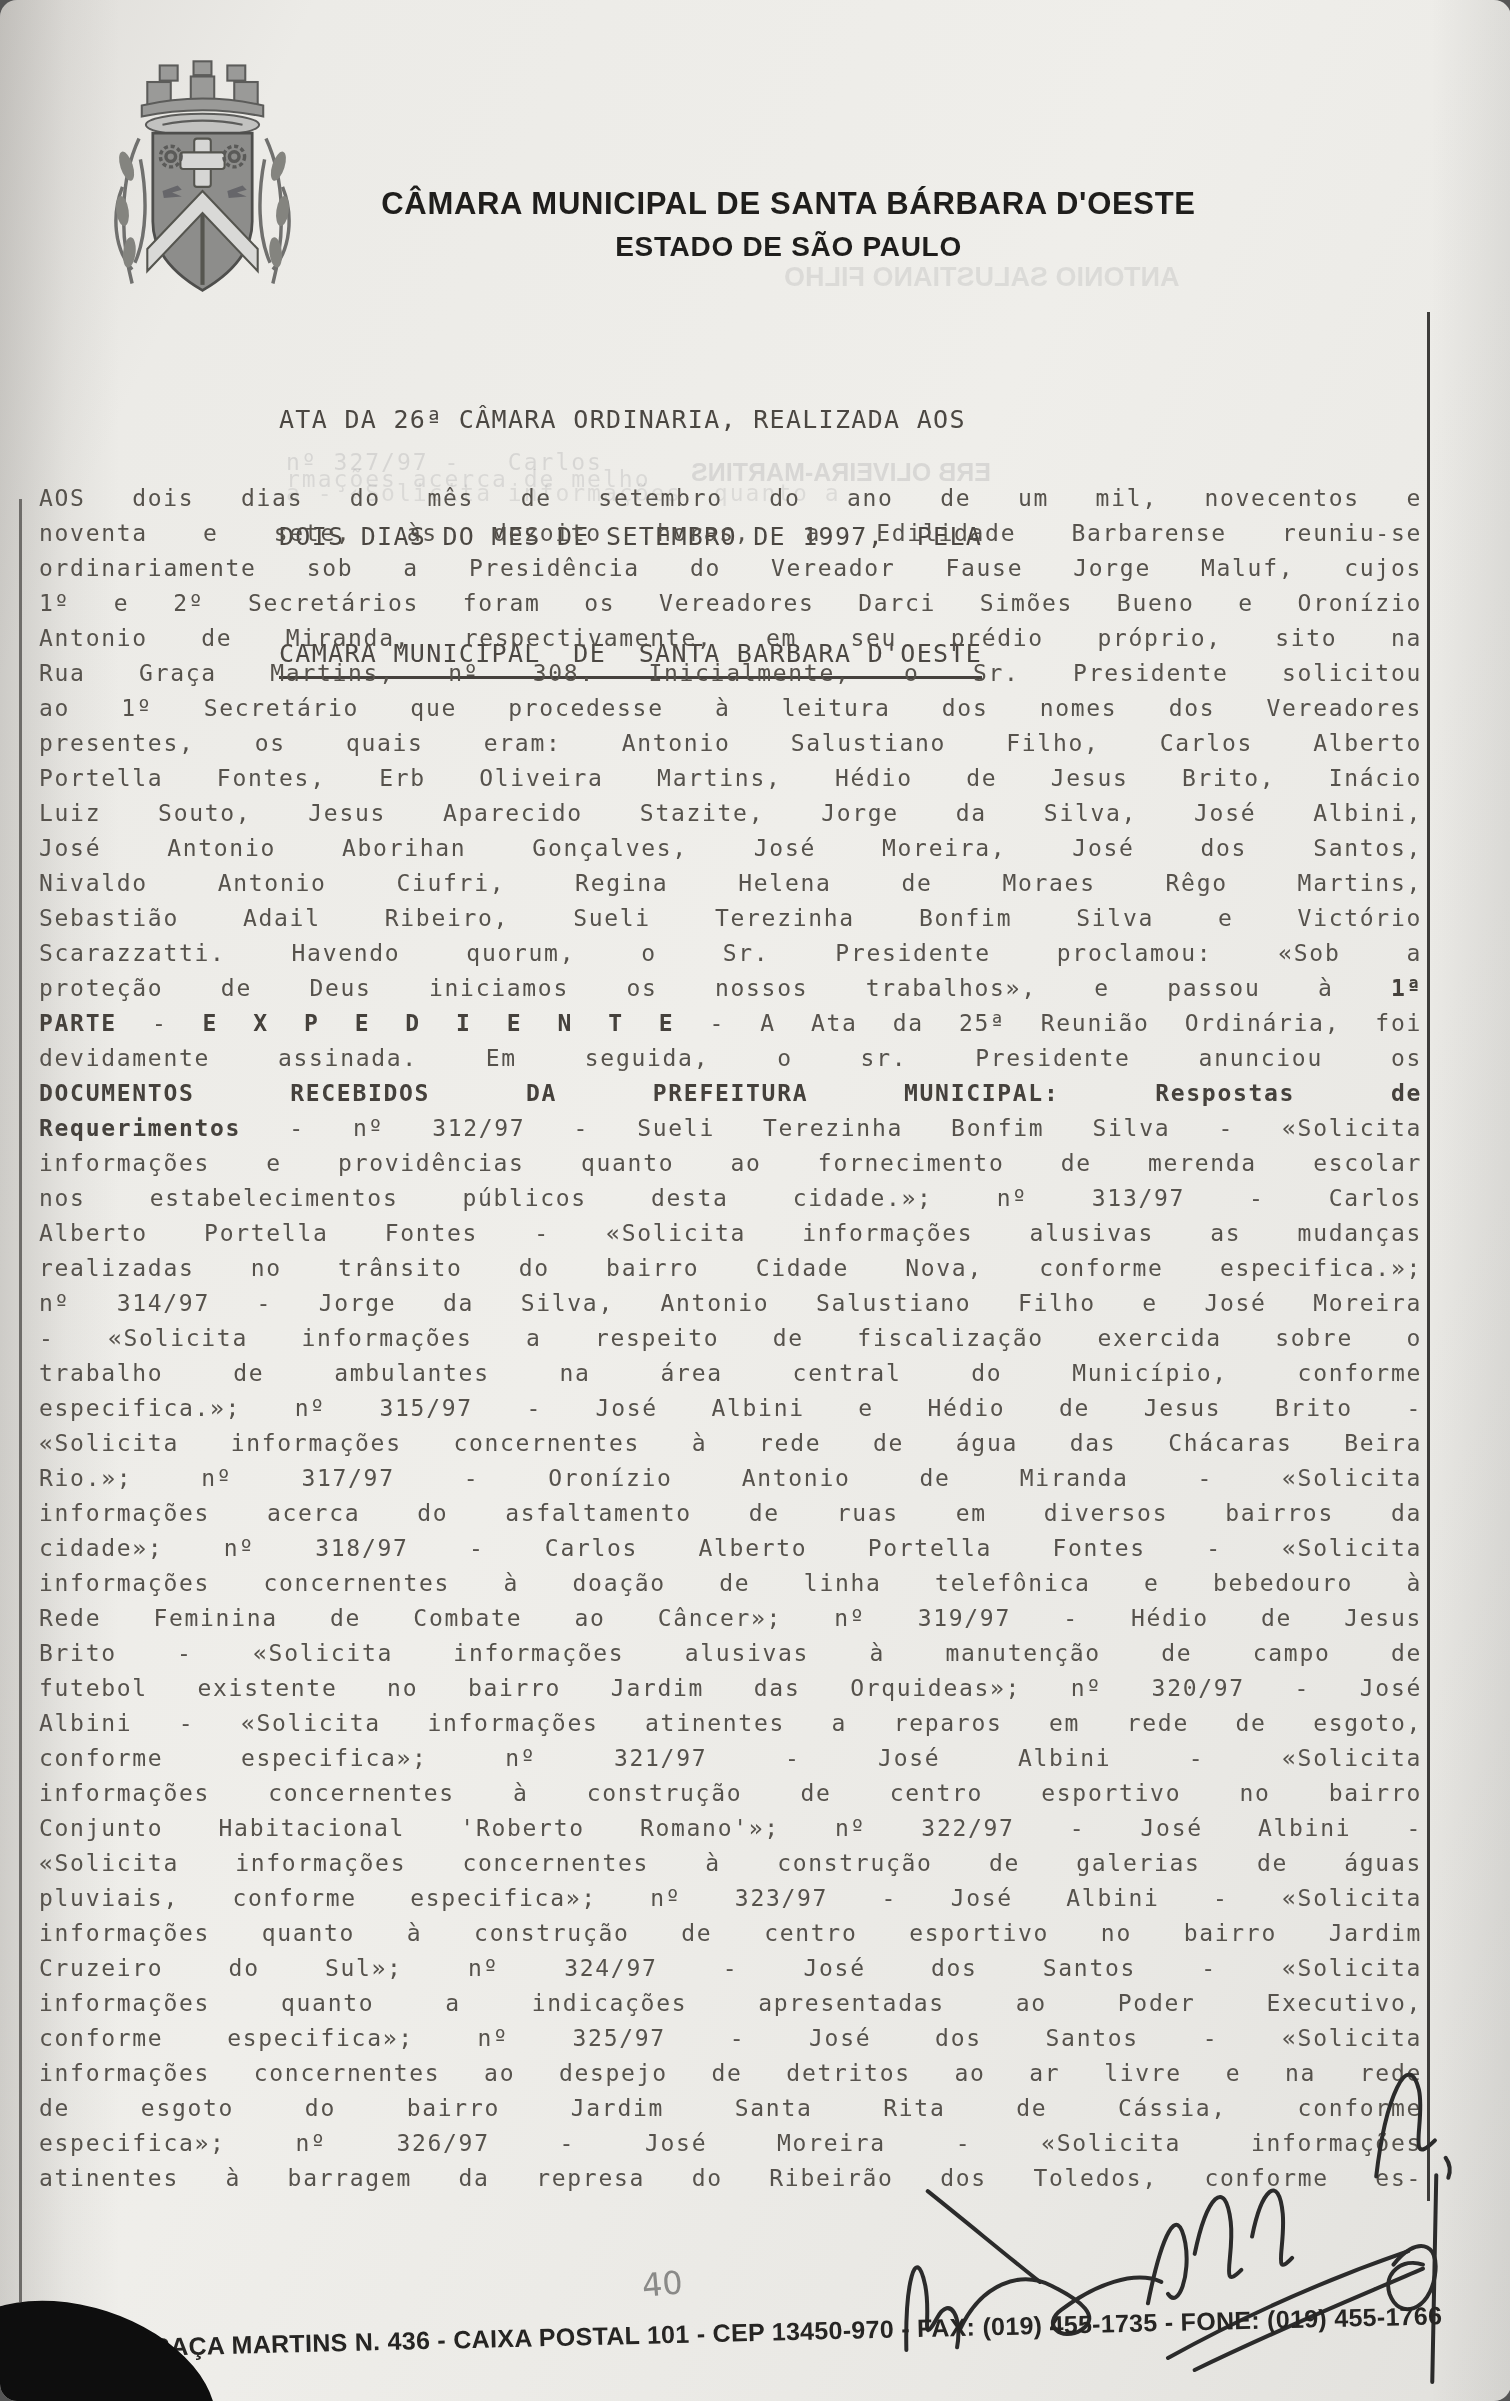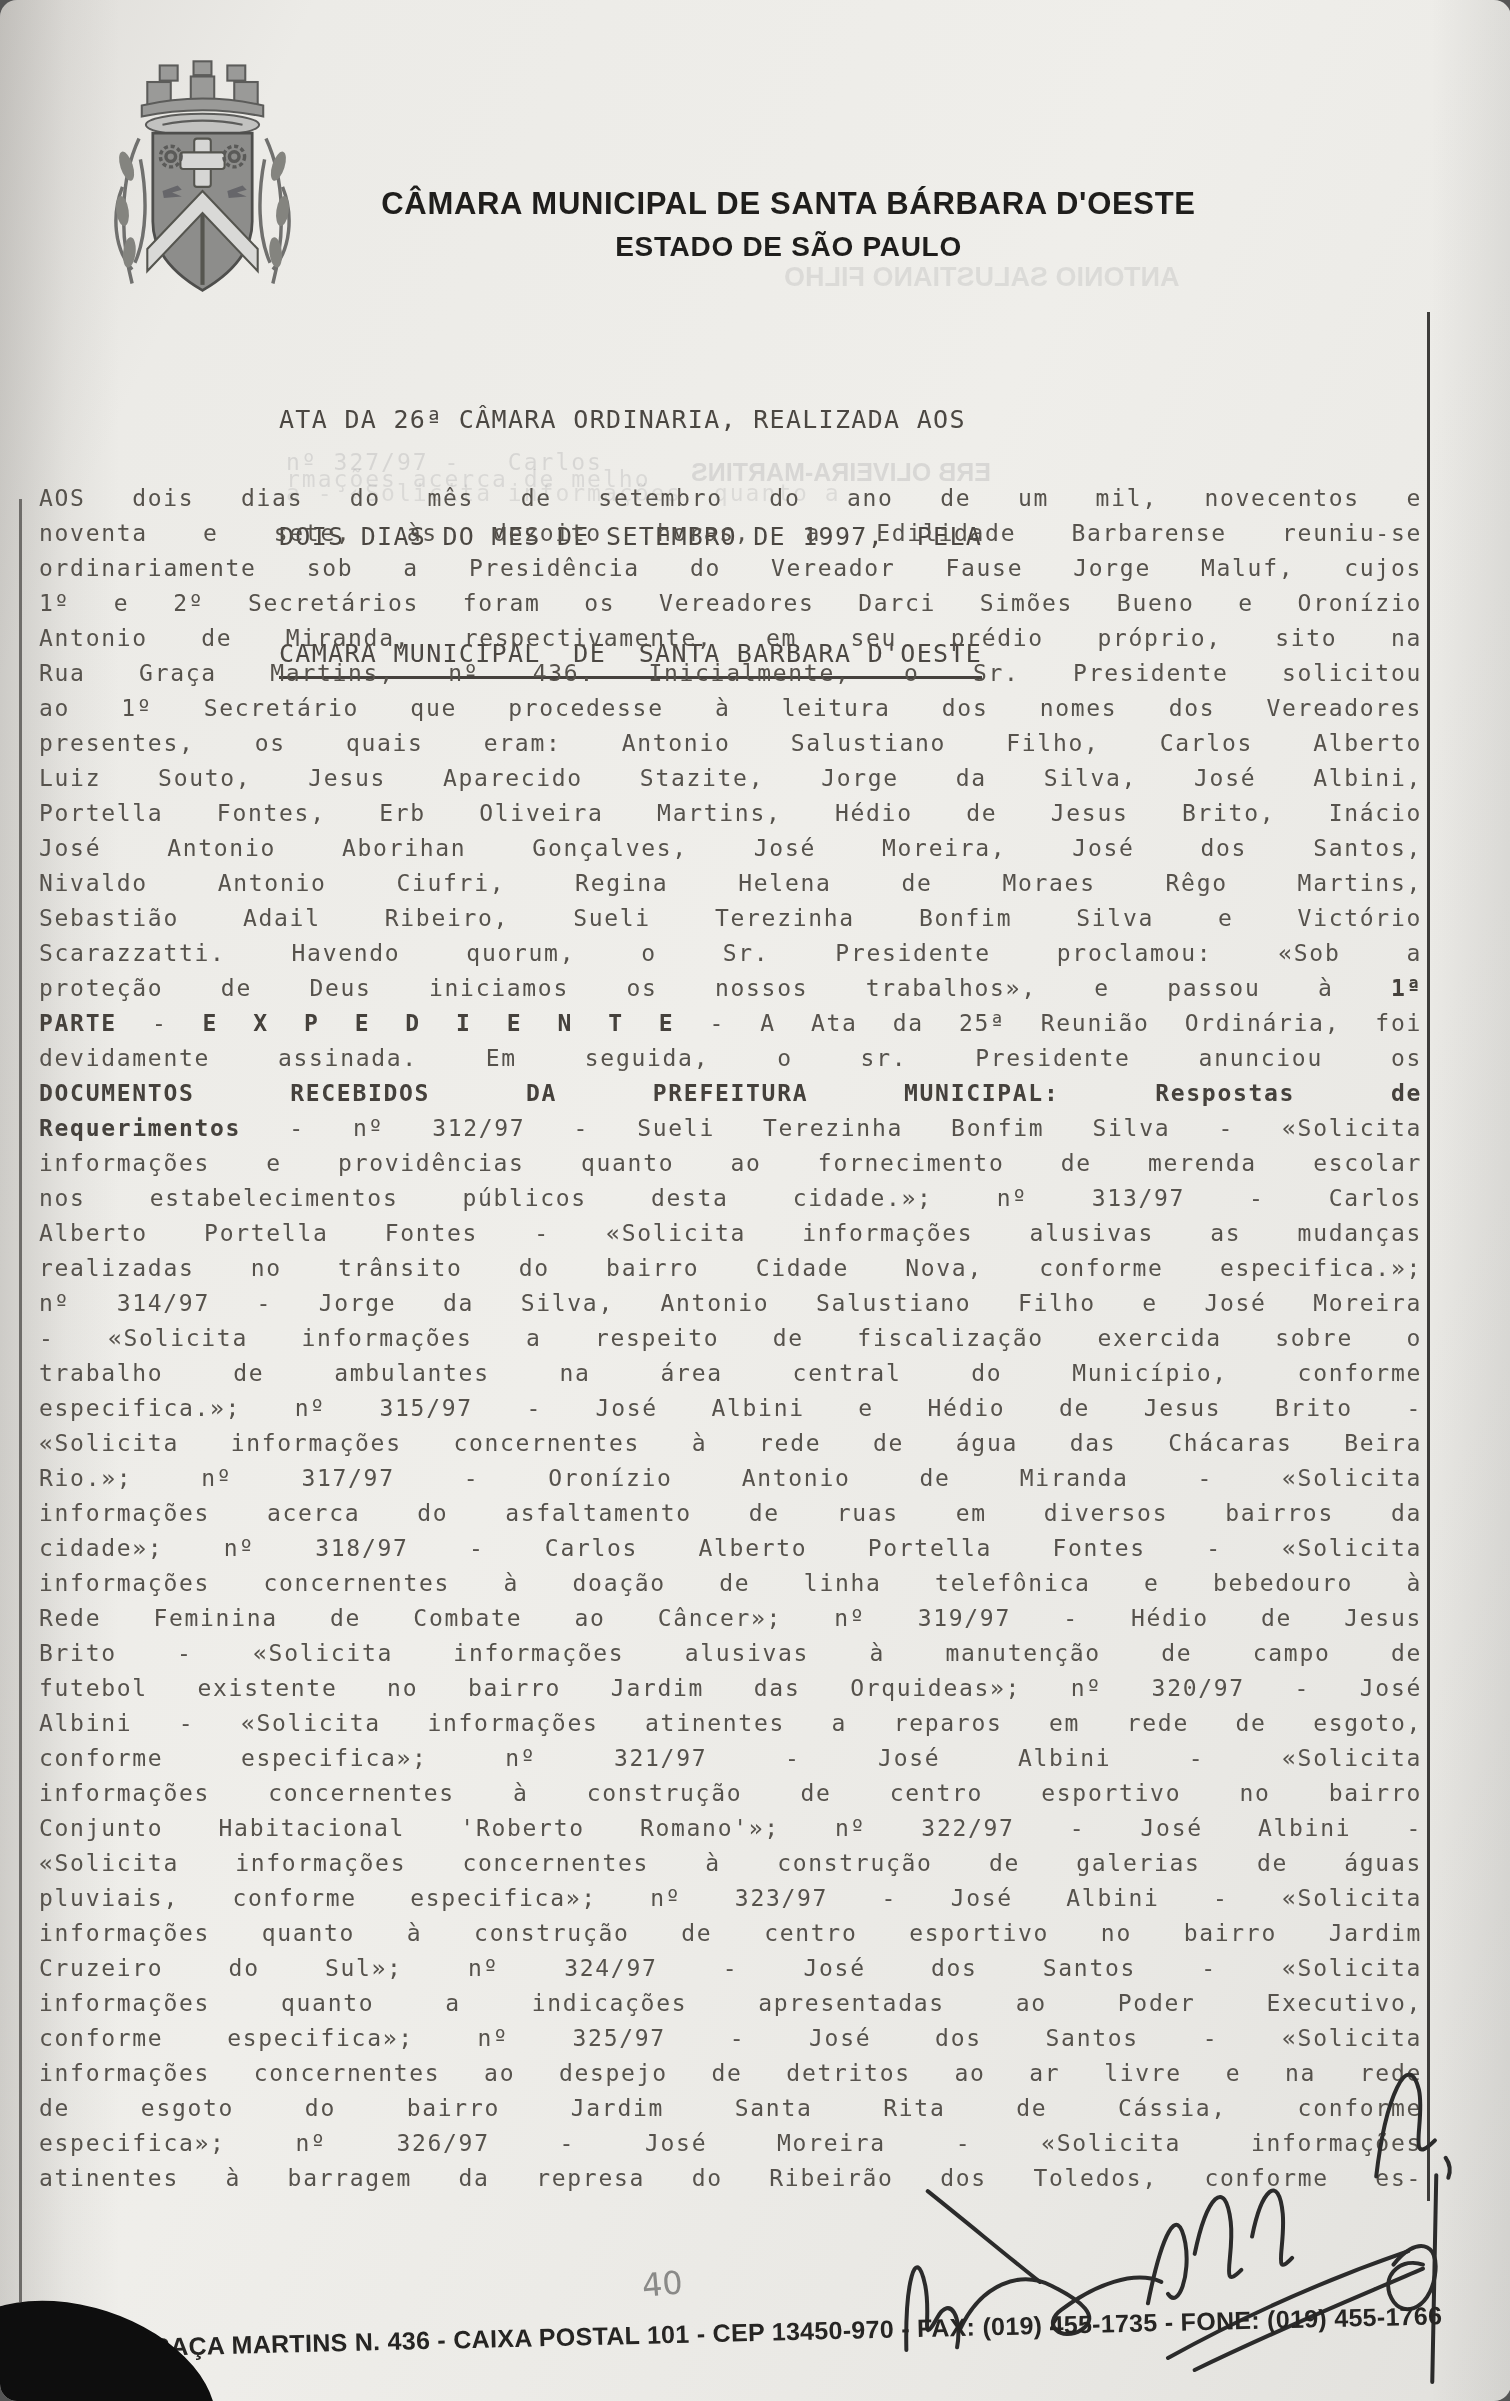--- a/index.html
+++ b/index.html
@@ -136,25 +136,25 @@
 
   <div class="left-rule"></div>
   <div class="right-rule"></div>
 
   <div class="body-text" id="body-lines">
       <div class="tline"><span>AOS dois dias do mês de setembro do ano de um mil, novecentos e</span></div>
       <div class="tline"><span>noventa e sete, às dezoito horas, a Edilidade Barbarense reuniu-se</span></div>
       <div class="tline"><span>ordinariamente sob a Presidência do Vereador Fause Jorge Maluf, cujos</span></div>
       <div class="tline"><span>1º e 2º Secretários foram os Vereadores Darci Simões Bueno e Oronízio</span></div>
       <div class="tline"><span>Antonio de Miranda, respectivamente, em seu prédio próprio, sito na</span></div>
-      <div class="tline"><span>Rua Graça Martins, nº 436. Inicialmente, o Sr. Presidente solicitou</span></div>
+      <div class="tline"><span>Rua Graça Martins, nº 308. Inicialmente, o Sr. Presidente solicitou</span></div>
       <div class="tline"><span>ao 1º Secretário que procedesse à leitura dos nomes dos Vereadores</span></div>
       <div class="tline"><span>presentes, os quais eram: Antonio Salustiano Filho, Carlos Alberto</span></div>
+      <div class="tline"><span>Portella Fontes, Erb Oliveira Martins, Hédio de Jesus Brito, Inácio</span></div>
       <div class="tline"><span>Luiz Souto, Jesus Aparecido Stazite, Jorge da Silva, José Albini,</span></div>
-      <div class="tline"><span>Portella Fontes, Erb Oliveira Martins, Hédio de Jesus Brito, Inácio</span></div>
       <div class="tline"><span>José Antonio Aborihan Gonçalves, José Moreira, José dos Santos,</span></div>
       <div class="tline"><span>Nivaldo Antonio Ciufri, Regina Helena de Moraes Rêgo Martins,</span></div>
       <div class="tline"><span>Sebastião Adail Ribeiro, Sueli Terezinha Bonfim Silva e Victório</span></div>
       <div class="tline"><span>Scarazzatti. Havendo quorum, o Sr. Presidente proclamou: «Sob a</span></div>
       <div class="tline"><span>proteção de Deus iniciamos os nossos trabalhos», e passou à </span><span class="b">1ª</span></div>
       <div class="tline"><span class="b">PARTE</span><span> - </span><span class="b">E X P E D I E N T E</span><span> - A Ata da 25ª Reunião Ordinária, foi</span></div>
       <div class="tline"><span>devidamente assinada. Em seguida, o sr. Presidente anunciou os</span></div>
       <div class="tline"><span class="b">DOCUMENTOS RECEBIDOS DA PREFEITURA MUNICIPAL: Respostas de</span></div>
       <div class="tline"><span class="b">Requerimentos</span><span> - nº 312/97 - Sueli Terezinha Bonfim Silva - «Solicita</span></div>
       <div class="tline"><span>informações e providências quanto ao fornecimento de merenda escolar</span></div>

